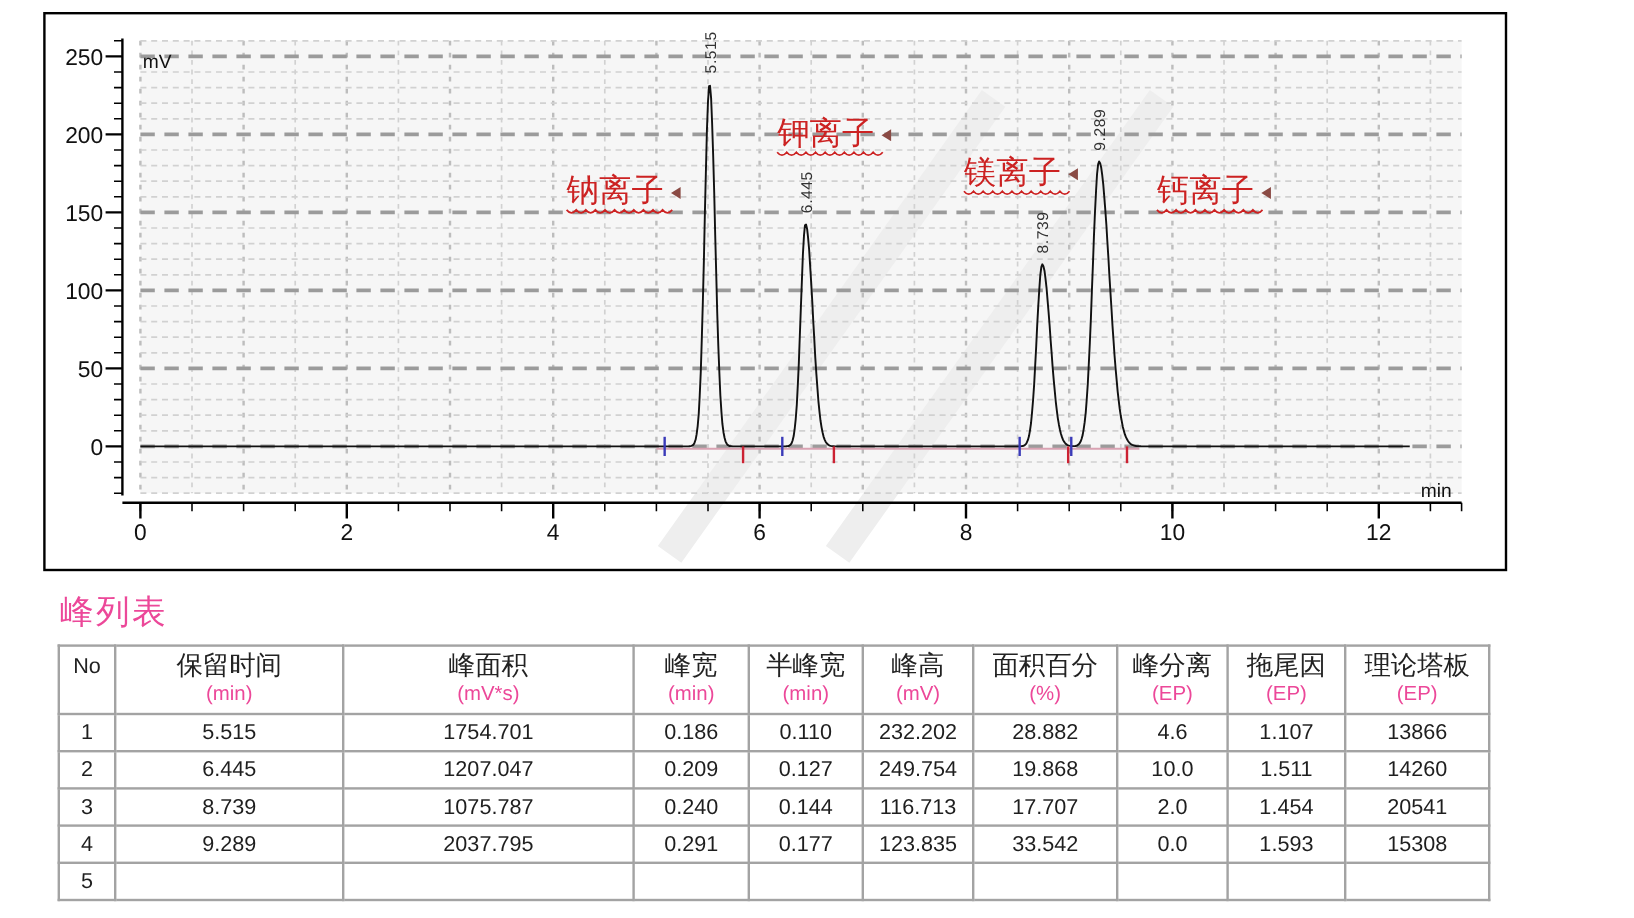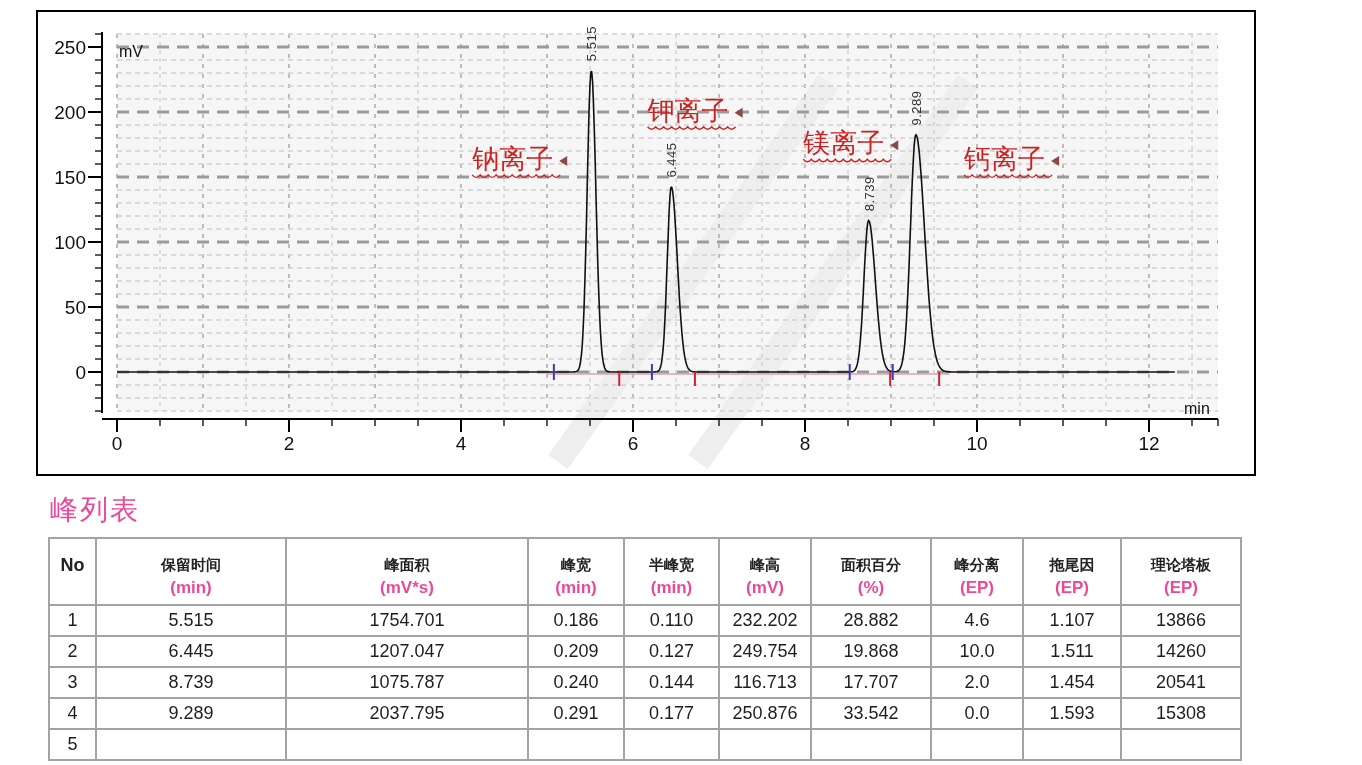--- a/index.html
+++ b/index.html
@@ -16,22 +16,22 @@
   .table-title{
     position:absolute;left:50px;top:491px;
     font-family:"Liberation Serif","DejaVu Serif",serif;
     font-size:28px;color:#ec4899;letter-spacing:2px;
   }
   table.peaks{
     position:absolute;left:48px;top:537px;
     border-collapse:collapse;table-layout:fixed;background:#fff;
   }
   table.peaks th,table.peaks td{border:2px solid #a3a3a3;overflow:hidden;}
-  table.peaks th{font-weight:bold;vertical-align:top;height:50px;padding:14px 0 1px;}
-  .th-name{display:block;font-family:"Liberation Serif","DejaVu Serif",serif;font-size:15px;color:#222;line-height:24px;}
+  table.peaks th{font-weight:normal;vertical-align:top;height:50px;padding:4px 0 1px;}
+  .th-name{display:block;font-family:"Liberation Serif","DejaVu Serif",serif;font-size:22px;color:#222;line-height:24px;}
   .th-name.latin{font-family:"Liberation Sans","DejaVu Sans",sans-serif;font-size:18px;}
   .th-unit{display:block;font-family:"Liberation Sans","DejaVu Sans",sans-serif;font-size:17px;color:#ec4899;line-height:22px;}
   table.peaks td{height:29px;padding:0;text-align:center;font-size:18px;color:#1e1e1e;}
   col.c0{width:47px}col.c1{width:190px}col.c2{width:242px}col.c3{width:96px}col.c4{width:95px}
   col.c5{width:92px}col.c6{width:120px}col.c7{width:92px}col.c8{width:98px}col.c9{width:120px}
 </style>
 </head>
 <body>
 
 <div class="chart-box">
@@ -299,21 +299,21 @@
         <td>2.0</td>
         <td>1.454</td>
         <td>20541</td>
       </tr>
       <tr>
         <td>4</td>
         <td>9.289</td>
         <td>2037.795</td>
         <td>0.291</td>
         <td>0.177</td>
-        <td>250.876</td>
+        <td>123.835</td>
         <td>33.542</td>
         <td>0.0</td>
         <td>1.593</td>
         <td>15308</td>
       </tr>
       <tr>
         <td>5</td>
         <td></td>
         <td></td>
         <td></td>

